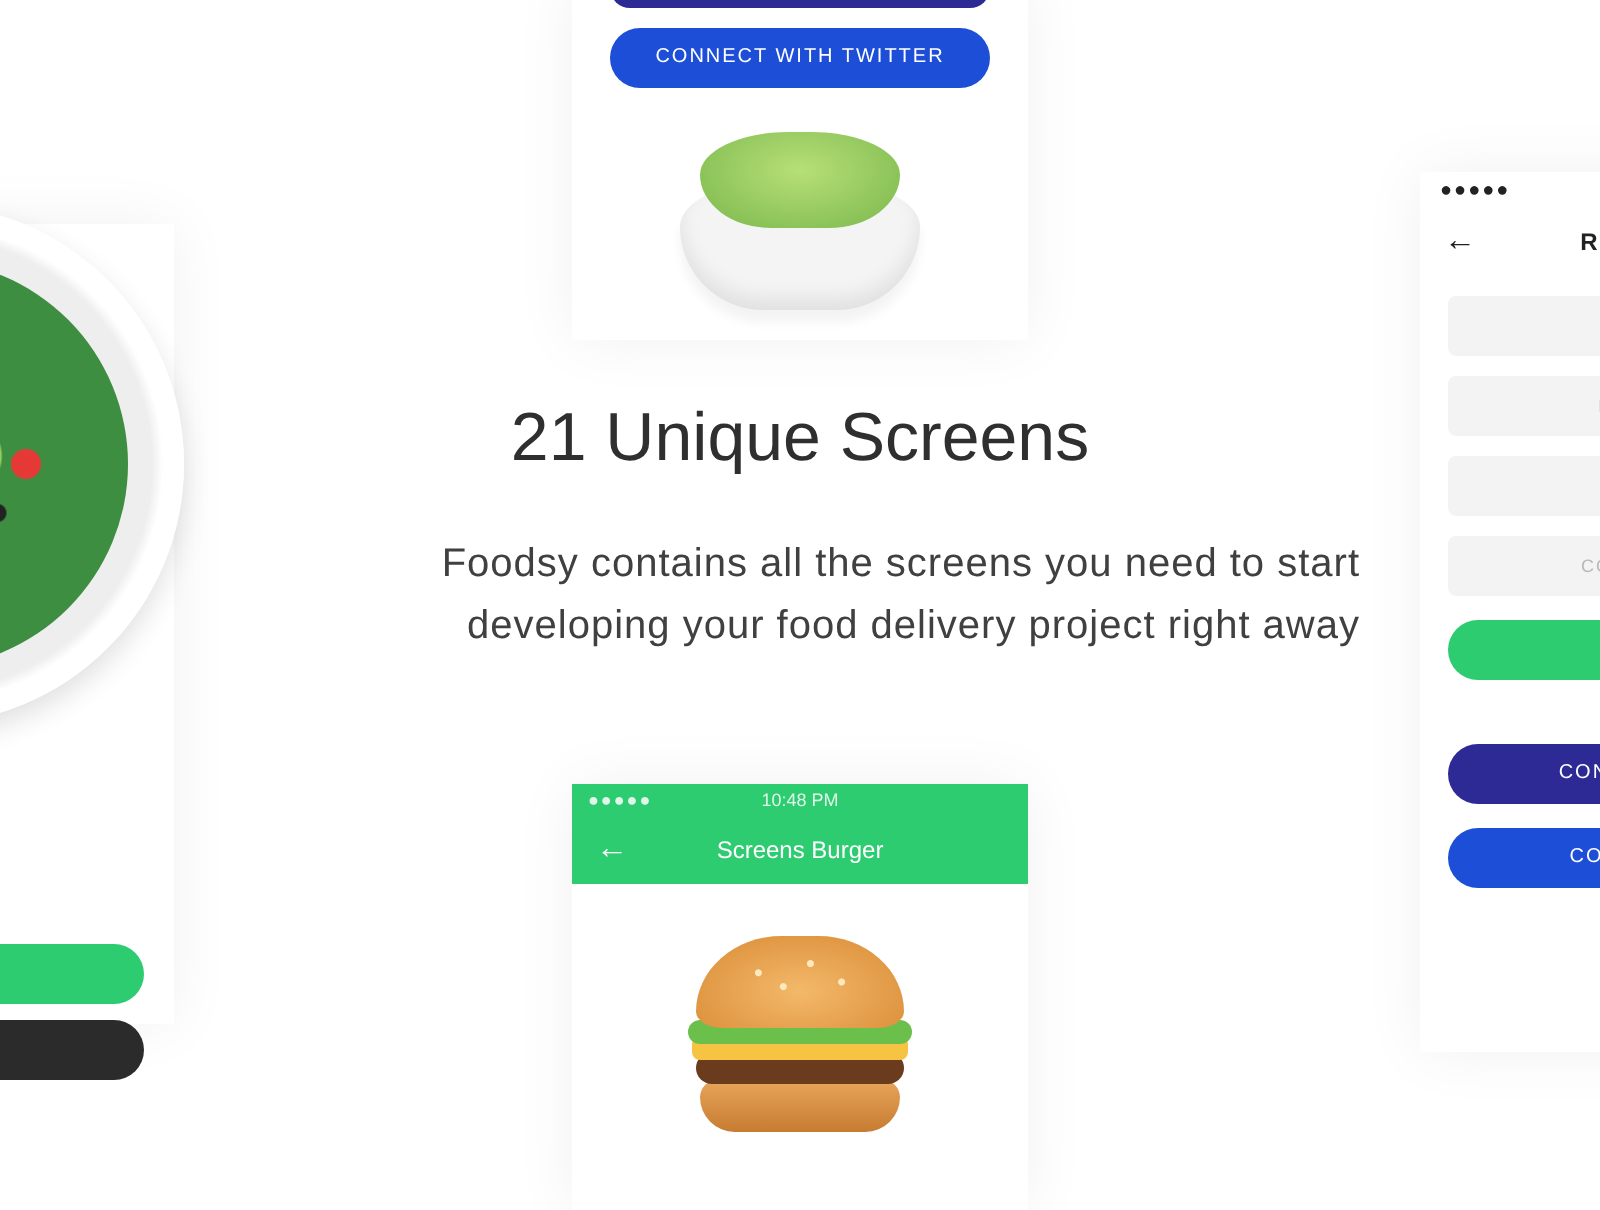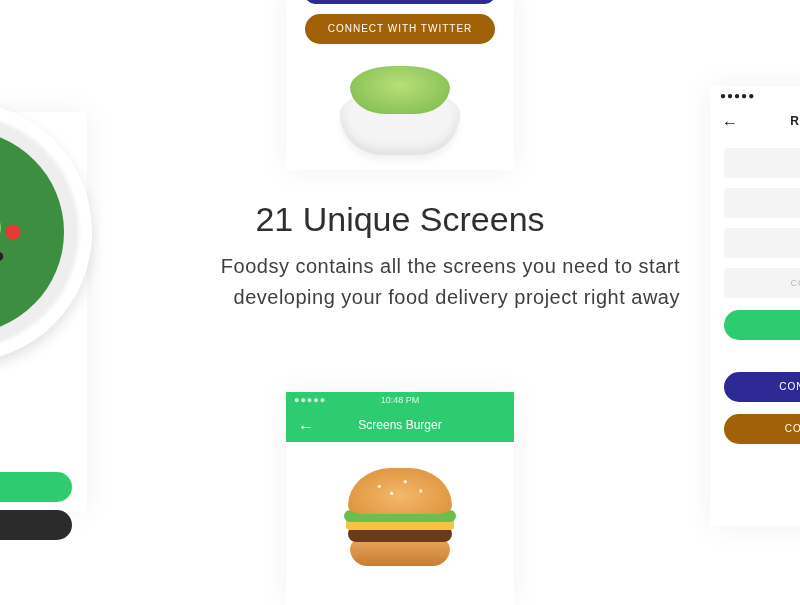--- a/index.html
+++ b/index.html
@@ -17,21 +17,21 @@
     position: absolute;
     top: 200px;
     left: 120px;
     width: 560px;
     text-align: center;
   }
   .hero h1 {
     font-size: 34px;
     font-weight: 400;
     color: #2f2f2f;
-    margin-bottom: 12px;
+    margin-bottom: 28px;
   }
   .hero p {
     font-size: 20px;
     font-weight: 300;
     color: #404040;
     line-height: 1.55;
     letter-spacing: 0.5px;
     text-align: right;
   }
 
@@ -57,21 +57,21 @@
     height: 30px;
     border-radius: 15px;
     color: #fff;
     font-size: 10px;
     letter-spacing: 1px;
     text-align: center;
     line-height: 30px;
     font-weight: 500;
   }
   .pill-blue-dark { background: #2d2a96; }
-  .pill-blue-light { background: #a16207; }
+  .pill-blue-light { background: #1d4ed8; }
   .pill-green { background: #2ecc71; }
   .pill-dark { background: #2b2b2b; }
 
   .bowl-wrap { text-align: center; padding-top: 6px; }
   .bowl {
     width: 125px; height: 95px;
     margin: 0 auto;
     position: relative;
   }
   .bowl-outer {

